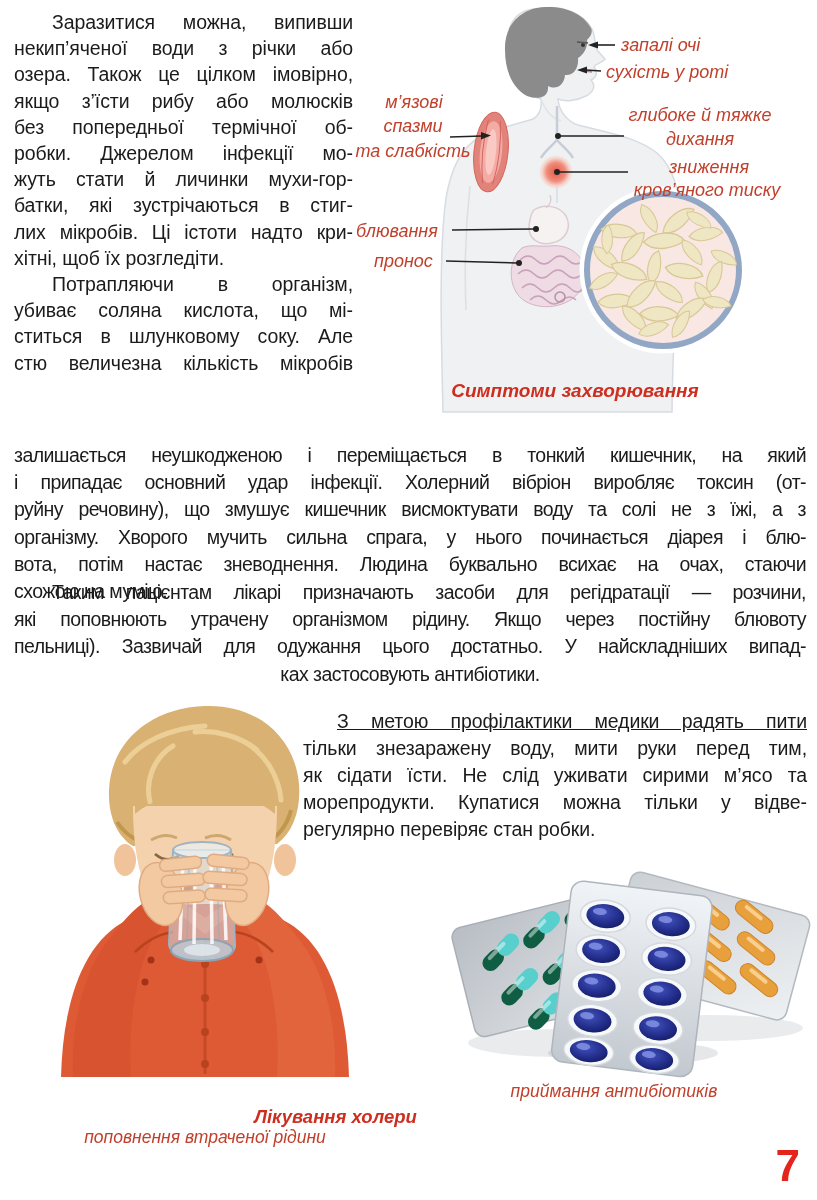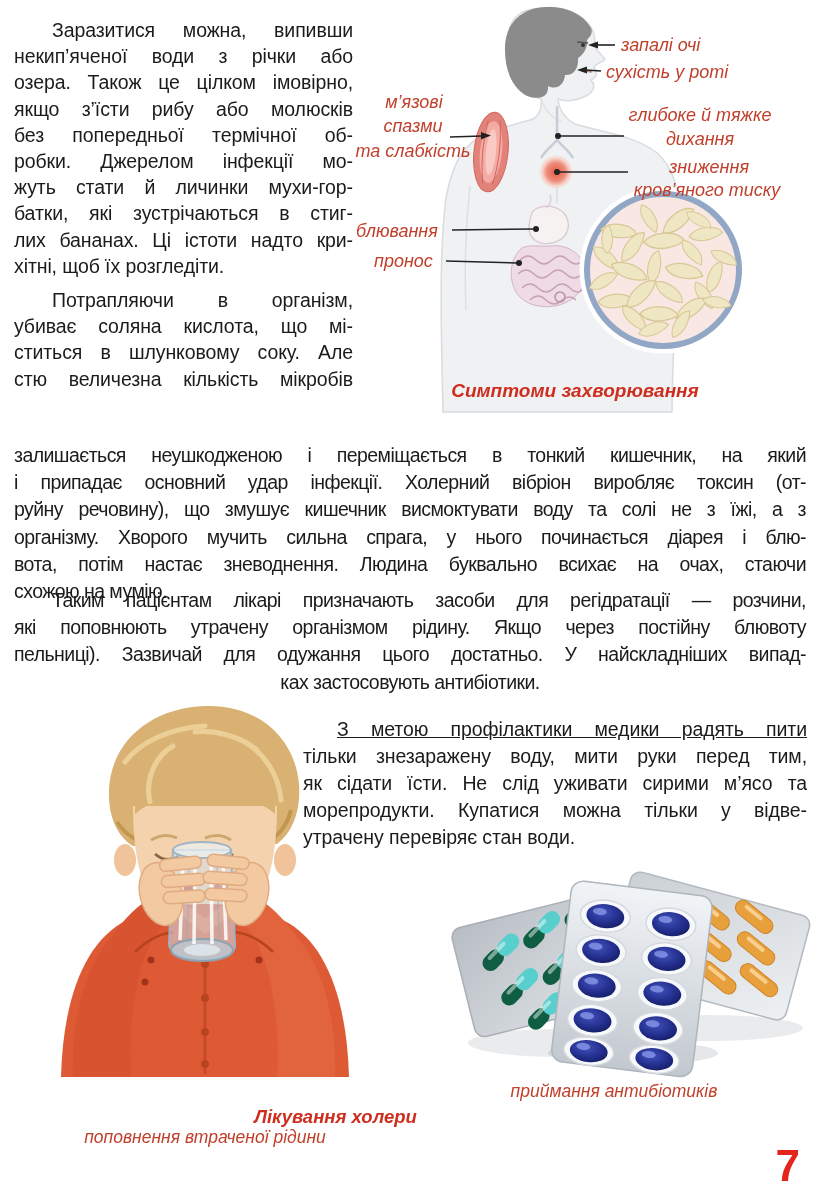--- a/index.html
+++ b/index.html
@@ -16,21 +16,21 @@
   }
   .abs{position:absolute;}
   
   .textblock{color:var(--text);}
   .ln{
     text-align:justify;text-align-last:justify;
     white-space:normal;
   }
   .ln.short{text-align:left;text-align-last:left;}
   .ln.center{text-align:center;text-align-last:center;}
-  .ln.indent{text-indent:38px;margin-top:8px;}
+  .ln.indent{text-indent:38px;}
   .col{
     left:14px;top:9px;width:339px;
     font-size:19.5px;line-height:26.2px;letter-spacing:-0.1px;
   }
   .fullw{
     left:14px;top:432px;width:792px;
     font-size:19.5px;line-height:27.2px;letter-spacing:-0.55px;margin-top:10px;
   }
   .para3{
     left:14px;top:579px;width:792px;
@@ -69,21 +69,21 @@
 
 <div class="abs textblock col">
   <div class="ln indent">Заразитися можна, випивши</div>
   <div class="ln">некип’яченої води з річки або</div>
   <div class="ln">озера. Також це цілком імовірно,</div>
   <div class="ln">якщо з’їсти рибу або молюсків</div>
   <div class="ln">без попередньої термічної об-</div>
   <div class="ln">робки. Джерелом інфекції мо-</div>
   <div class="ln">жуть стати й личинки мухи-гор-</div>
   <div class="ln">батки, які зустрічаються в стиг-</div>
-  <div class="ln">лих бананах. Ці істоти надто кри-</div>
+  <div class="ln">лих мікробів. Ці істоти надто кри-</div>
   <div class="ln short">хітні, щоб їх розгледіти.</div>
   <div class="ln indent">Потрапляючи в організм,</div>
   <div class="ln">убиває соляна кислота, що мі-</div>
   <div class="ln">ститься в шлунковому соку. Але</div>
   <div class="ln">стю величезна кількість мікробів</div>
 </div>
 
 <svg class="abs" style="left:350px;top:0;width:467px;height:412px;" viewBox="350 0 467 412">
   <defs>
     <radialGradient id="hotspot" cx="50%" cy="50%" r="50%">
@@ -235,21 +235,21 @@
   <div class="ln">які поповнюють утрачену організмом рідину. Якщо через постійну блювоту</div>
   <div class="ln">пельниці). Зазвичай для одужання цього достатньо. У найскладніших випад-</div>
   <div class="ln center">ках застосовують антибіотики.</div>
 </div>
 
 <div class="abs textblock para4">
   <div class="ln indent">З метою профілактики медики радять пити</div>
   <div class="ln">тільки знезаражену воду, мити руки перед тим,</div>
   <div class="ln">як сідати їсти. Не слід уживати сирими м’ясо та</div>
   <div class="ln">морепродукти. Купатися можна тільки у відве-</div>
-  <div class="ln short">утрачену перевіряє стан води.</div>
+  <div class="ln short">регулярно перевіряє стан робки.</div>
 </div>
 
 <svg class="abs" style="left:55px;top:702px;width:298px;height:375px;" viewBox="0 0 298 375">
 
   <g>
     <path d="M150,4 C95,6 56,40 54,88 C53,114 62,134 78,144 L222,142
              C238,130 246,108 244,82 C240,36 203,2 150,4 Z" fill="#d9b273"></path>
     <path d="M70,60 C85,40 115,26 150,24 M95,100 C90,80 98,56 118,44 M190,40 C210,52 224,74 226,98
              M140,30 C160,28 185,34 202,48" stroke="#eccf96" stroke-width="5" fill="none" stroke-linecap="round"></path>
     <path d="M62,120 C70,132 82,140 96,142 M236,108 C232,124 222,136 208,142" stroke="#c1974e" stroke-width="4" fill="none"></path>

